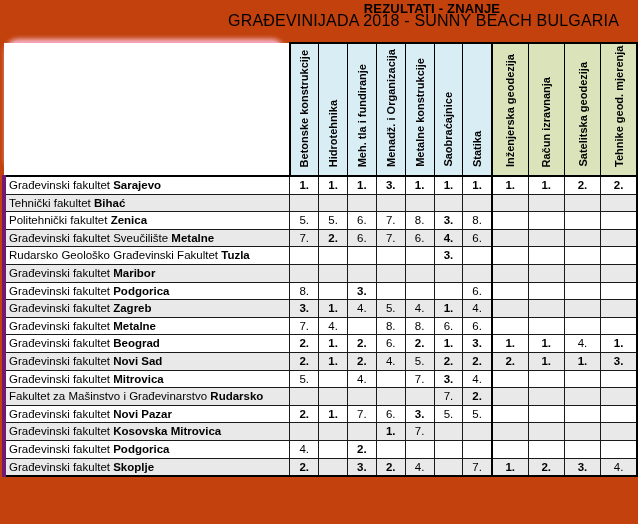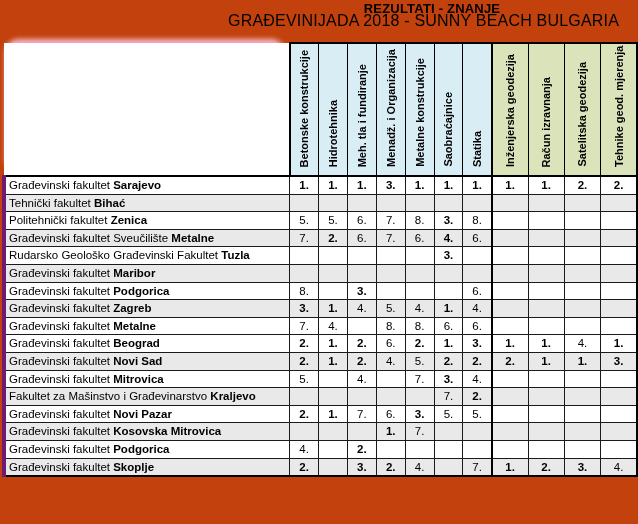--- a/index.html
+++ b/index.html
@@ -263,21 +263,21 @@
           <td class="vcell"></td>
           <td class="vcell">7.</td>
           <td class="vcell bold">3.</td>
           <td class="vcell sep">4.</td>
           <td class="vcell"></td>
           <td class="vcell"></td>
           <td class="vcell"></td>
           <td class="vcell last"></td>
         </tr>
         <tr class="stripe">
-          <td class="ncell">Fakultet za Mašinstvo i Građevinarstvo <b>Kraljevo</b></td>
+          <td class="ncell">Fakultet za Mašinstvo i Građevinarstvo <b>Rudarsko</b></td>
           <td class="vcell"></td>
           <td class="vcell"></td>
           <td class="vcell"></td>
           <td class="vcell"></td>
           <td class="vcell"></td>
           <td class="vcell">7.</td>
           <td class="vcell sep bold">2.</td>
           <td class="vcell"></td>
           <td class="vcell"></td>
           <td class="vcell"></td>

